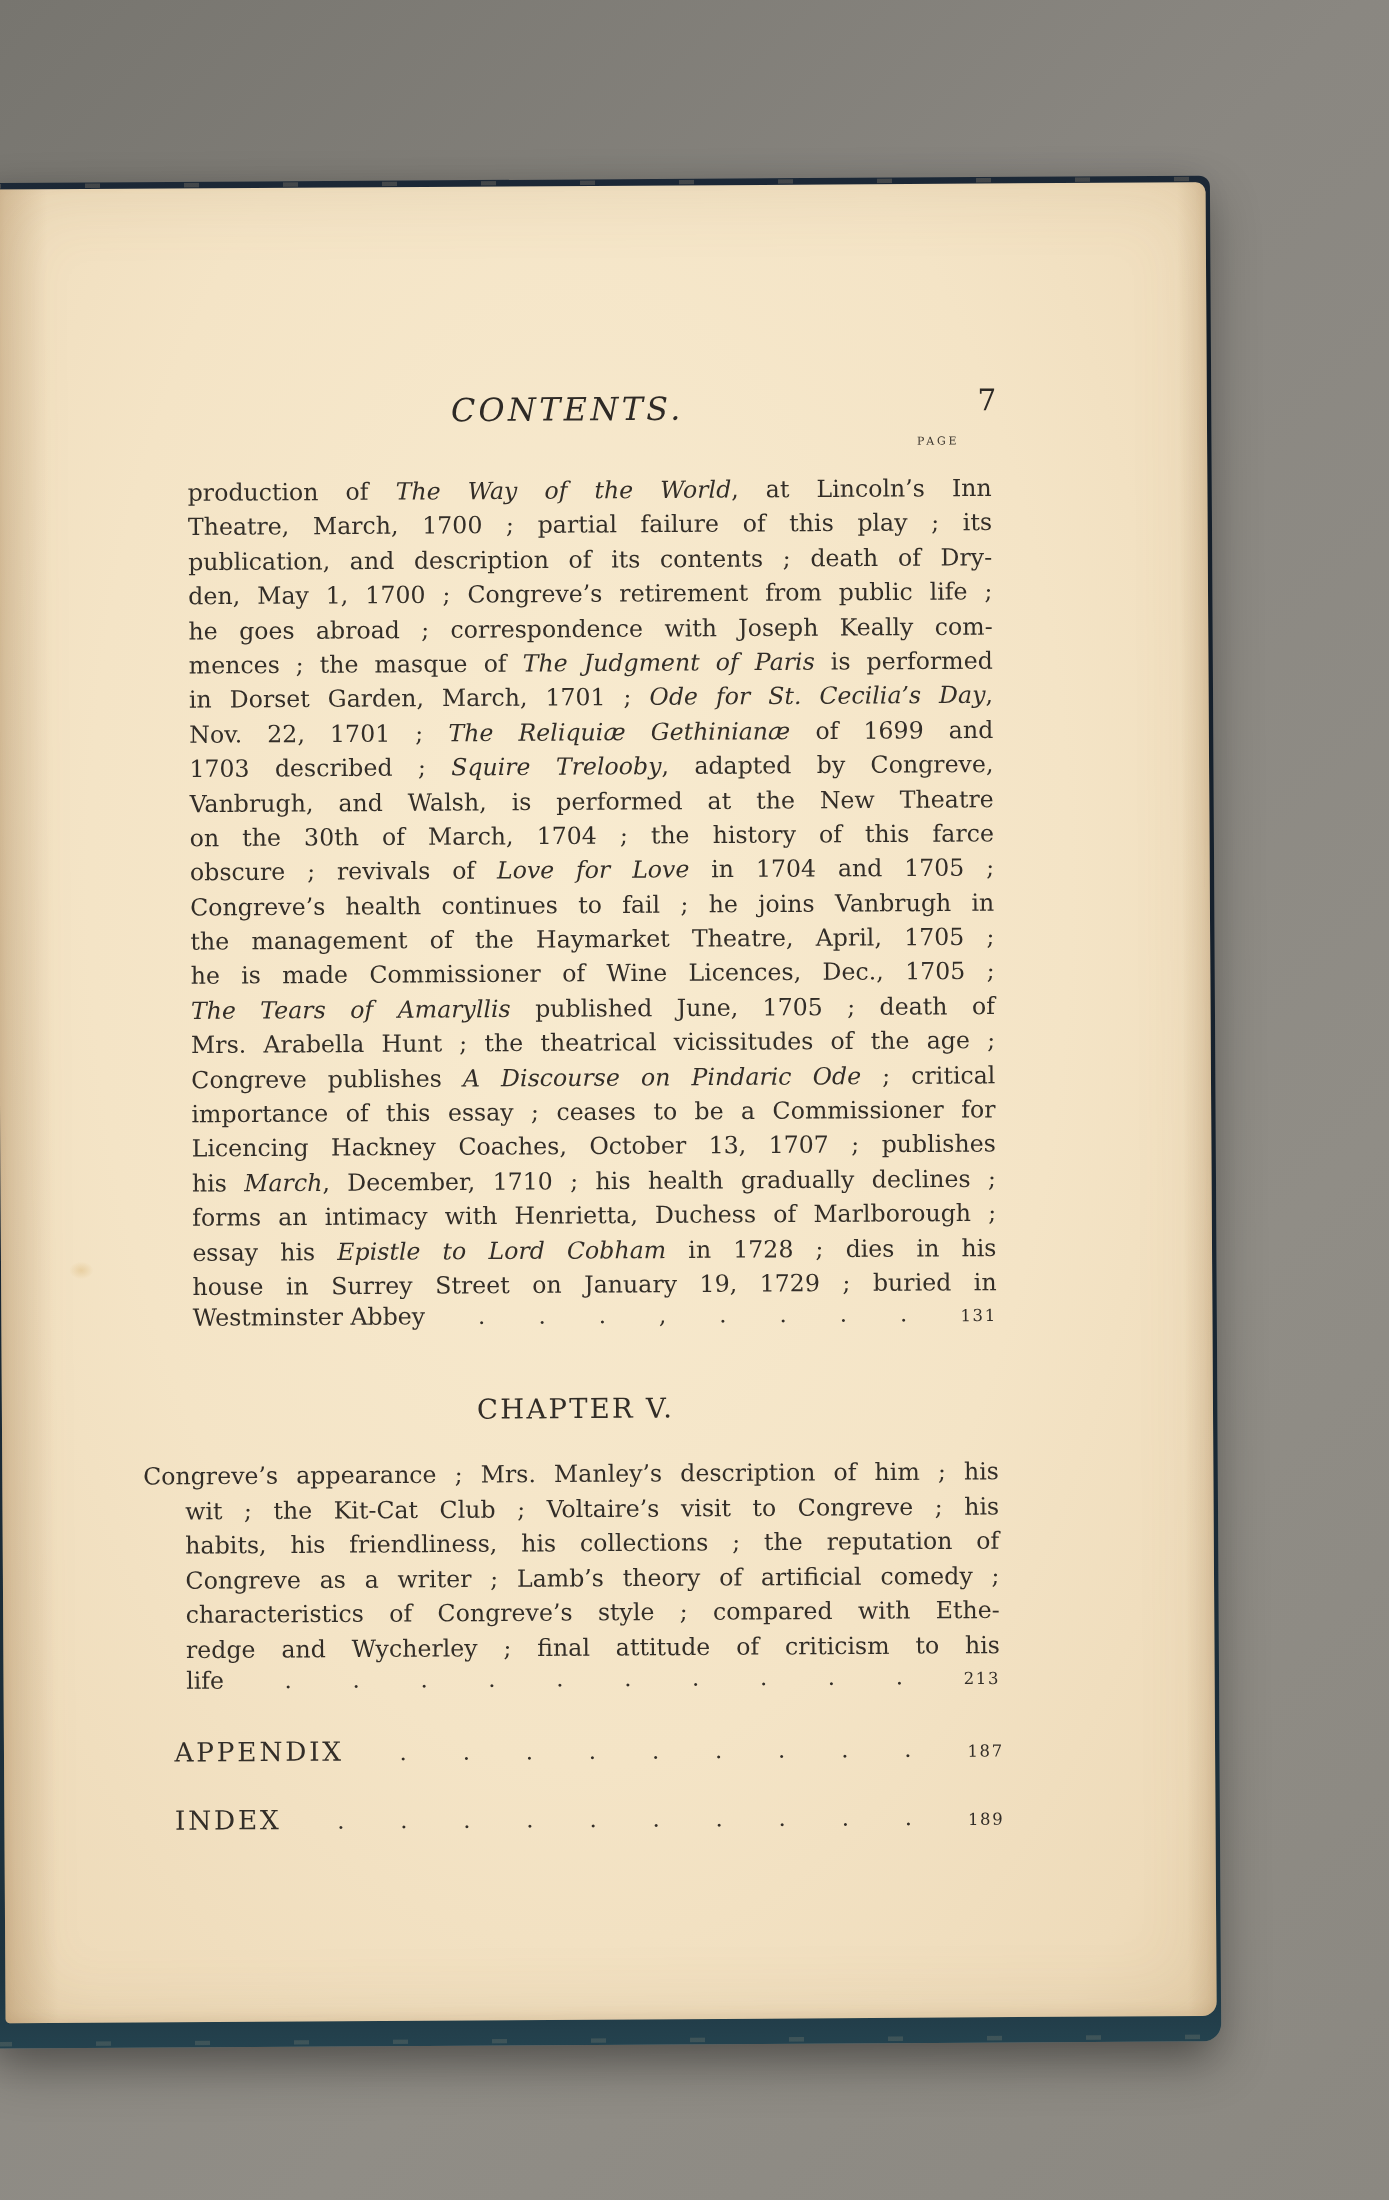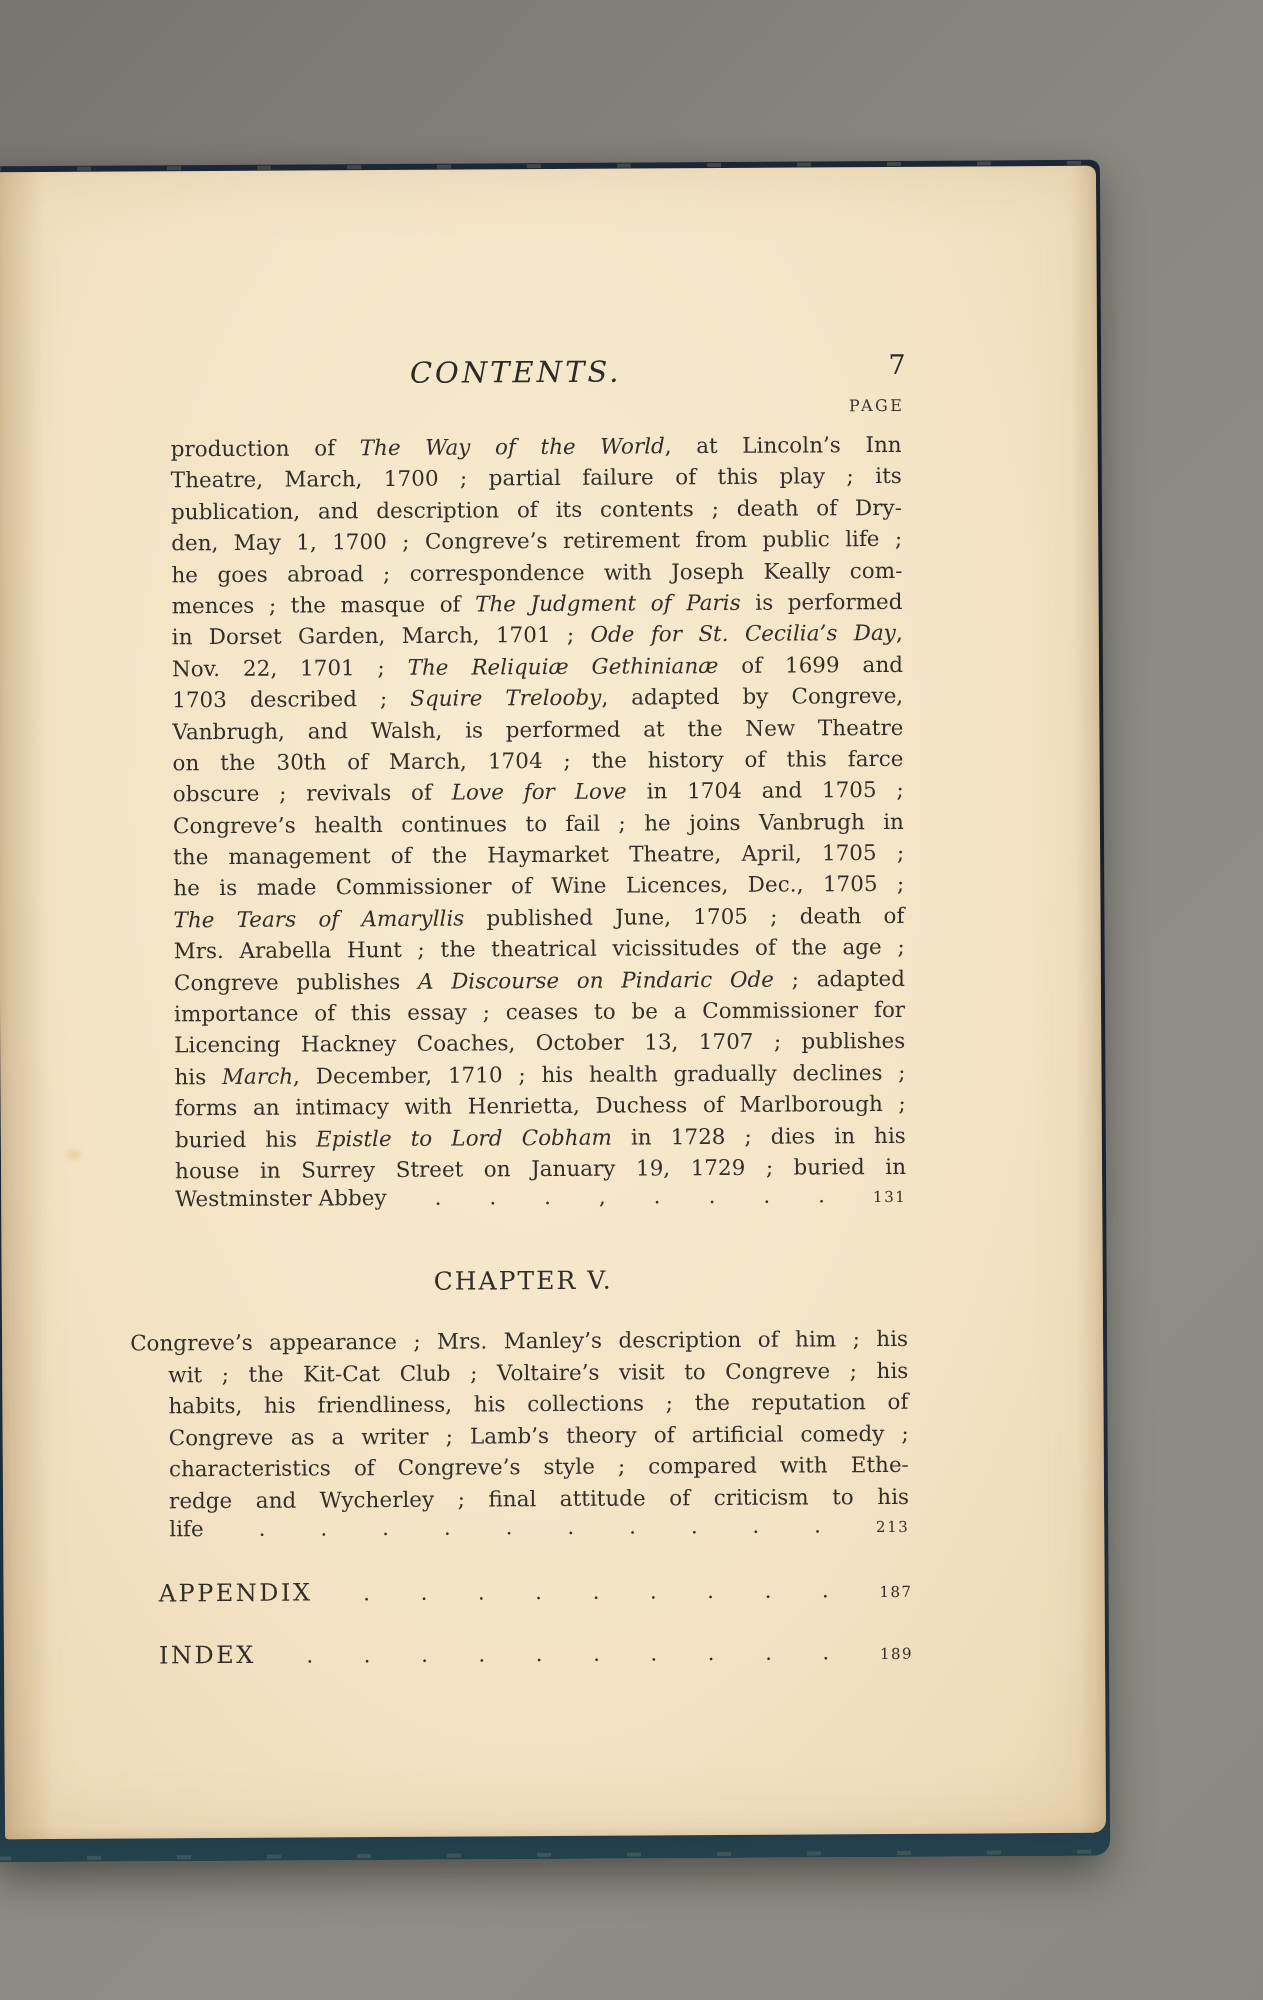--- a/index.html
+++ b/index.html
@@ -37,22 +37,22 @@
     background:radial-gradient(ellipse,rgba(200,150,60,.25),rgba(200,150,60,0) 70%);}
 
   .ink{color:#332e28;}
   .page-title{
     position:absolute;left:174px;top:186px;width:731px;text-align:center;
     transform:translateX(-20px);
     font-style:italic;font-size:29px;letter-spacing:3px;color:#2e2a26;
   }
   .folio{position:absolute;left:870px;top:182px;width:62px;text-align:center;
     font-size:27px;color:#2e2a26;}
-  .page-col-label{position:absolute;left:805px;top:229px;width:103px;text-align:right;
-    font-size:16px;letter-spacing:2.5px;color:#3a342d;}
+  .page-col-label{position:absolute;left:805px;top:229px;width:103px;text-align:center;
+    font-size:10px;letter-spacing:2.5px;color:#3a342d;}
 
   .para{position:absolute;color:#332e28;font-size:21.5px;}
   .para .tline{text-align:justify;text-align-last:justify;line-height:31.4px;height:31.4px;white-space:normal;}
   .para .tline.outdent{margin-left:-38px;width:calc(100% + 38px);}
   .para i{font-style:italic;}
   .para1{left:174px;top:262px;width:731px;}
   .para2{left:166px;top:1156px;width:740px;}
   .para2 .tline{line-height:31.5px;height:31.5px;}
 
   .leader-row{display:flex;align-items:baseline;color:#332e28;}
@@ -103,26 +103,26 @@
             <div class="tline"><span>Nov. 22, 1701 ; </span><i>The Reliquiæ Gethinianæ</i><span> of 1699 and</span></div>
             <div class="tline"><span>1703 described ; </span><i>Squire Trelooby</i><span>, adapted by Congreve,</span></div>
             <div class="tline"><span>Vanbrugh, and Walsh, is performed at the New Theatre</span></div>
             <div class="tline"><span>on the 30th of March, 1704 ; the history of this farce</span></div>
             <div class="tline"><span>obscure ; revivals of </span><i>Love for Love</i><span> in 1704 and 1705 ;</span></div>
             <div class="tline"><span>Congreve’s health continues to fail ; he joins Vanbrugh in</span></div>
             <div class="tline"><span>the management of the Haymarket Theatre, April, 1705 ;</span></div>
             <div class="tline"><span>he is made Commissioner of Wine Licences, Dec., 1705 ;</span></div>
             <div class="tline"><i>The Tears of Amaryllis</i><span> published June, 1705 ; death of</span></div>
             <div class="tline"><span>Mrs. Arabella Hunt ; the theatrical vicissitudes of the age ;</span></div>
-            <div class="tline"><span>Congreve publishes </span><i>A Discourse on Pindaric Ode</i><span> ; adapted</span></div>
+            <div class="tline"><span>Congreve publishes </span><i>A Discourse on Pindaric Ode</i><span> ; critical</span></div>
             <div class="tline"><span>importance of this essay ; ceases to be a Commissioner for</span></div>
             <div class="tline"><span>Licencing Hackney Coaches, October 13, 1707 ; publishes</span></div>
             <div class="tline"><span>his </span><i>March</i><span>, December, 1710 ; his health gradually declines ;</span></div>
             <div class="tline"><span>forms an intimacy with Henrietta, Duchess of Marlborough ;</span></div>
-            <div class="tline"><span>buried his </span><i>Epistle to Lord Cobham</i><span> in 1728 ; dies in his</span></div>
+            <div class="tline"><span>essay his </span><i>Epistle to Lord Cobham</i><span> in 1728 ; dies in his</span></div>
             <div class="tline"><span>house in Surrey Street on January 19, 1729 ; buried in</span></div>
           </div>
         <div class="leader-row row-inpara">
           <span class="lr-text"><span>Westminster Abbey</span></span>
           <span class="lr-dots">
               <span class="dot">.</span>
               <span class="dot">.</span>
               <span class="dot">.</span>
               <span class="dot">,</span>
               <span class="dot">.</span>

